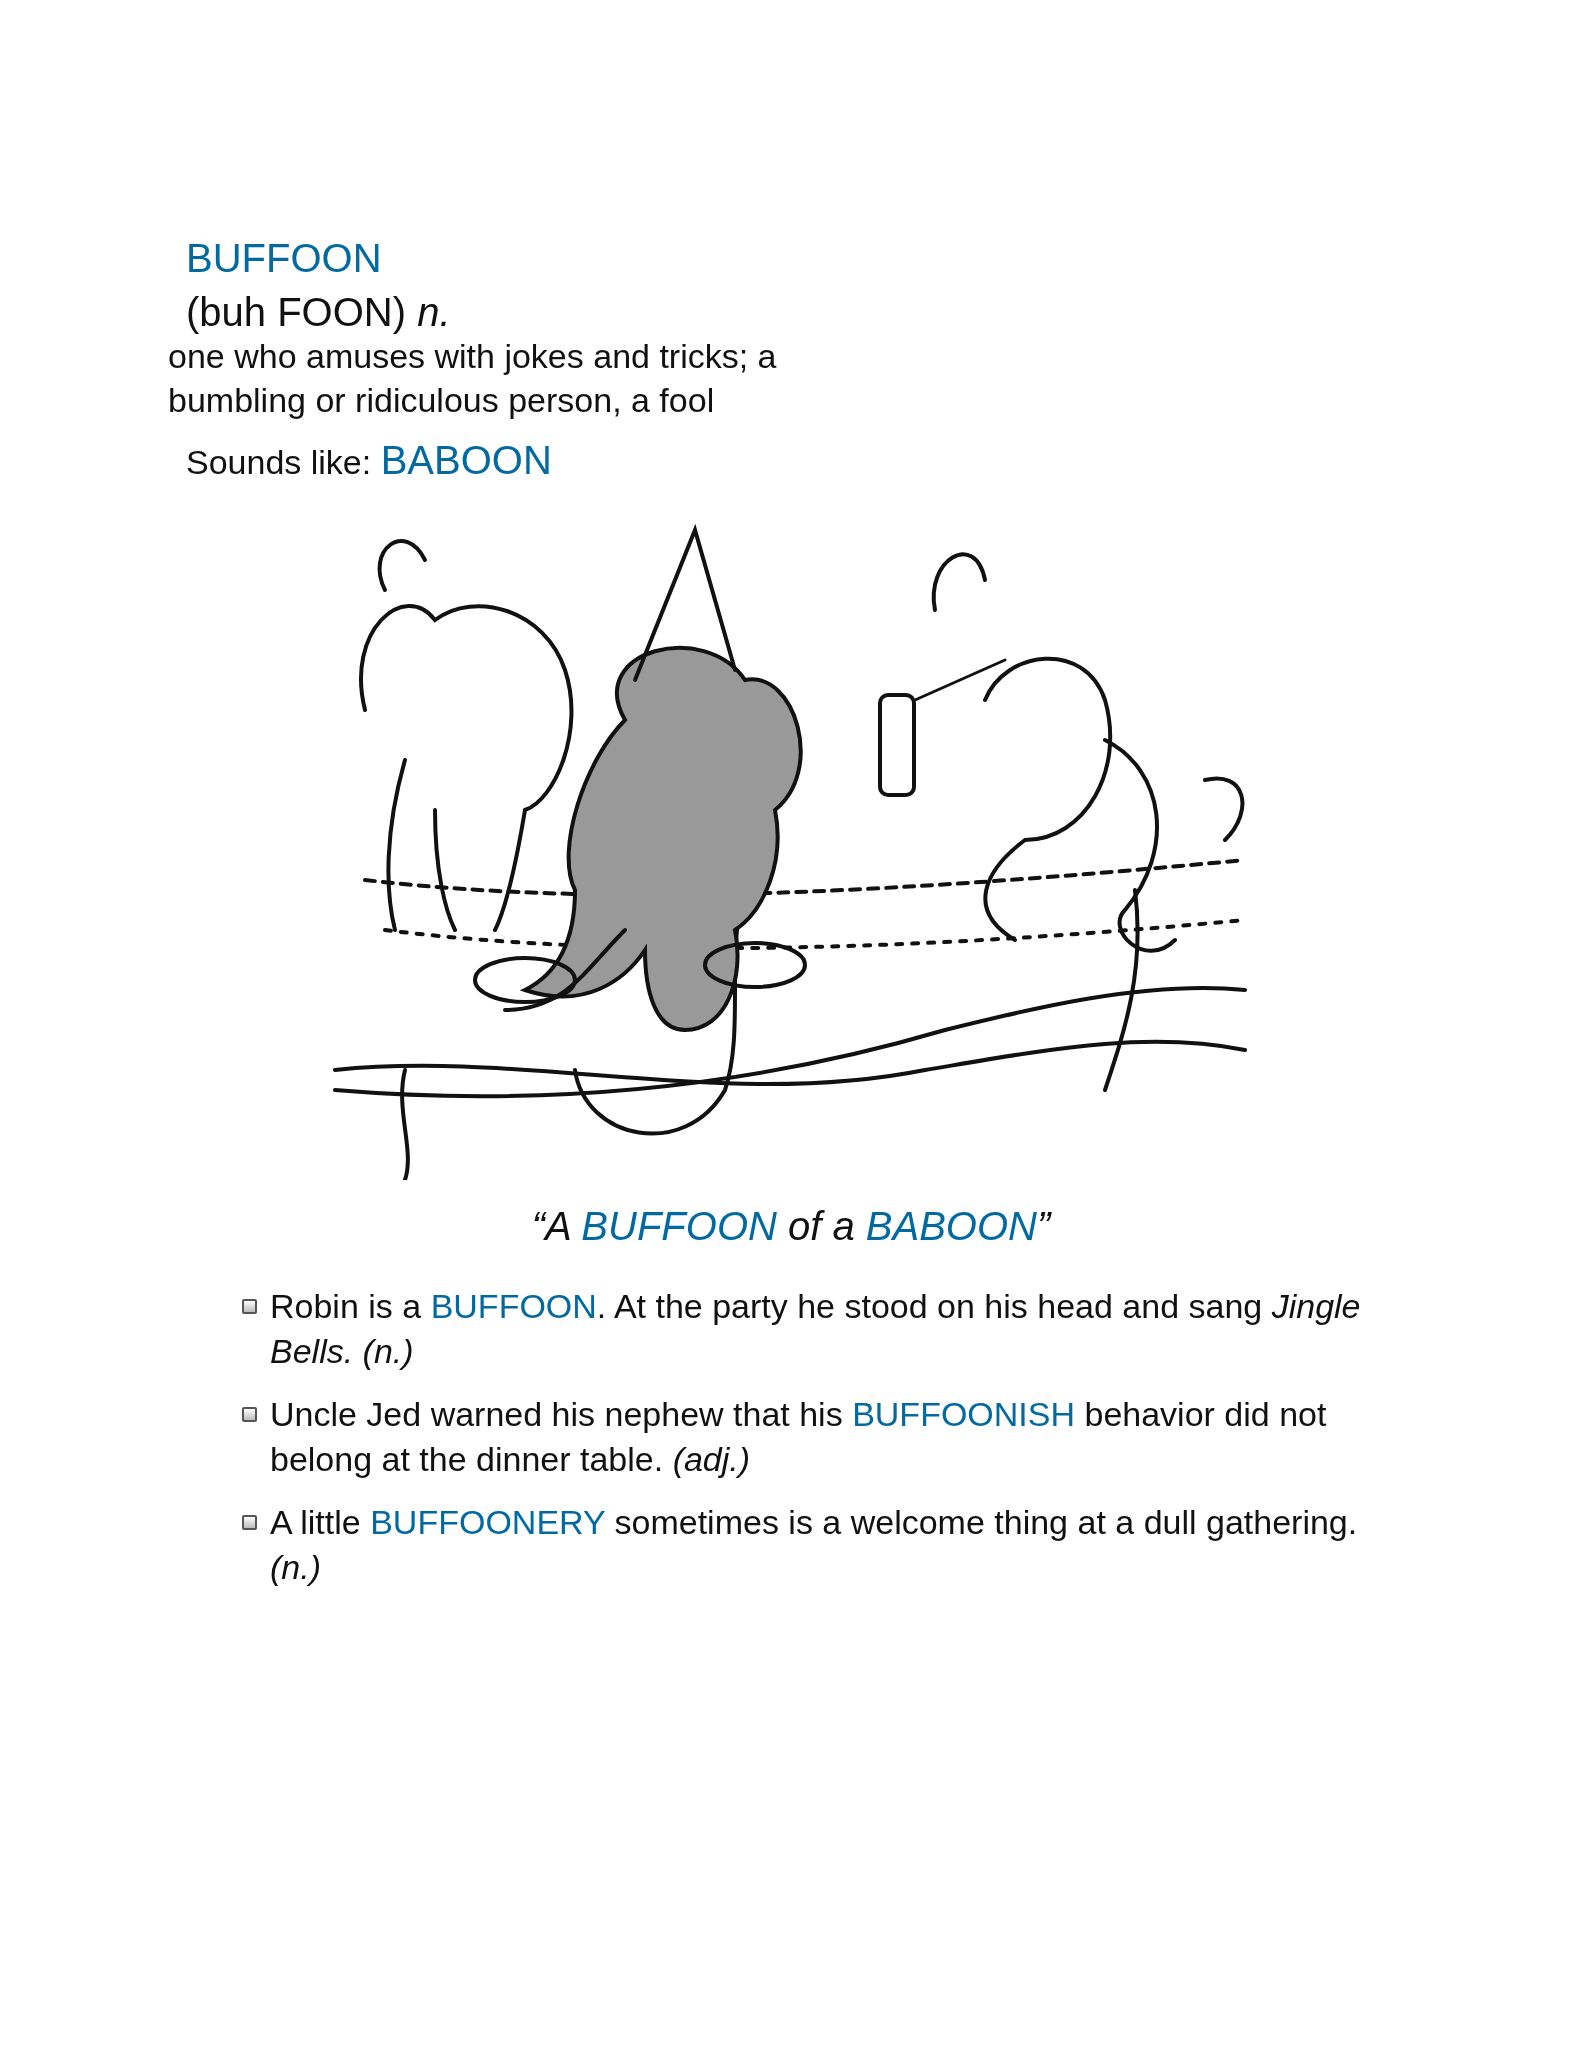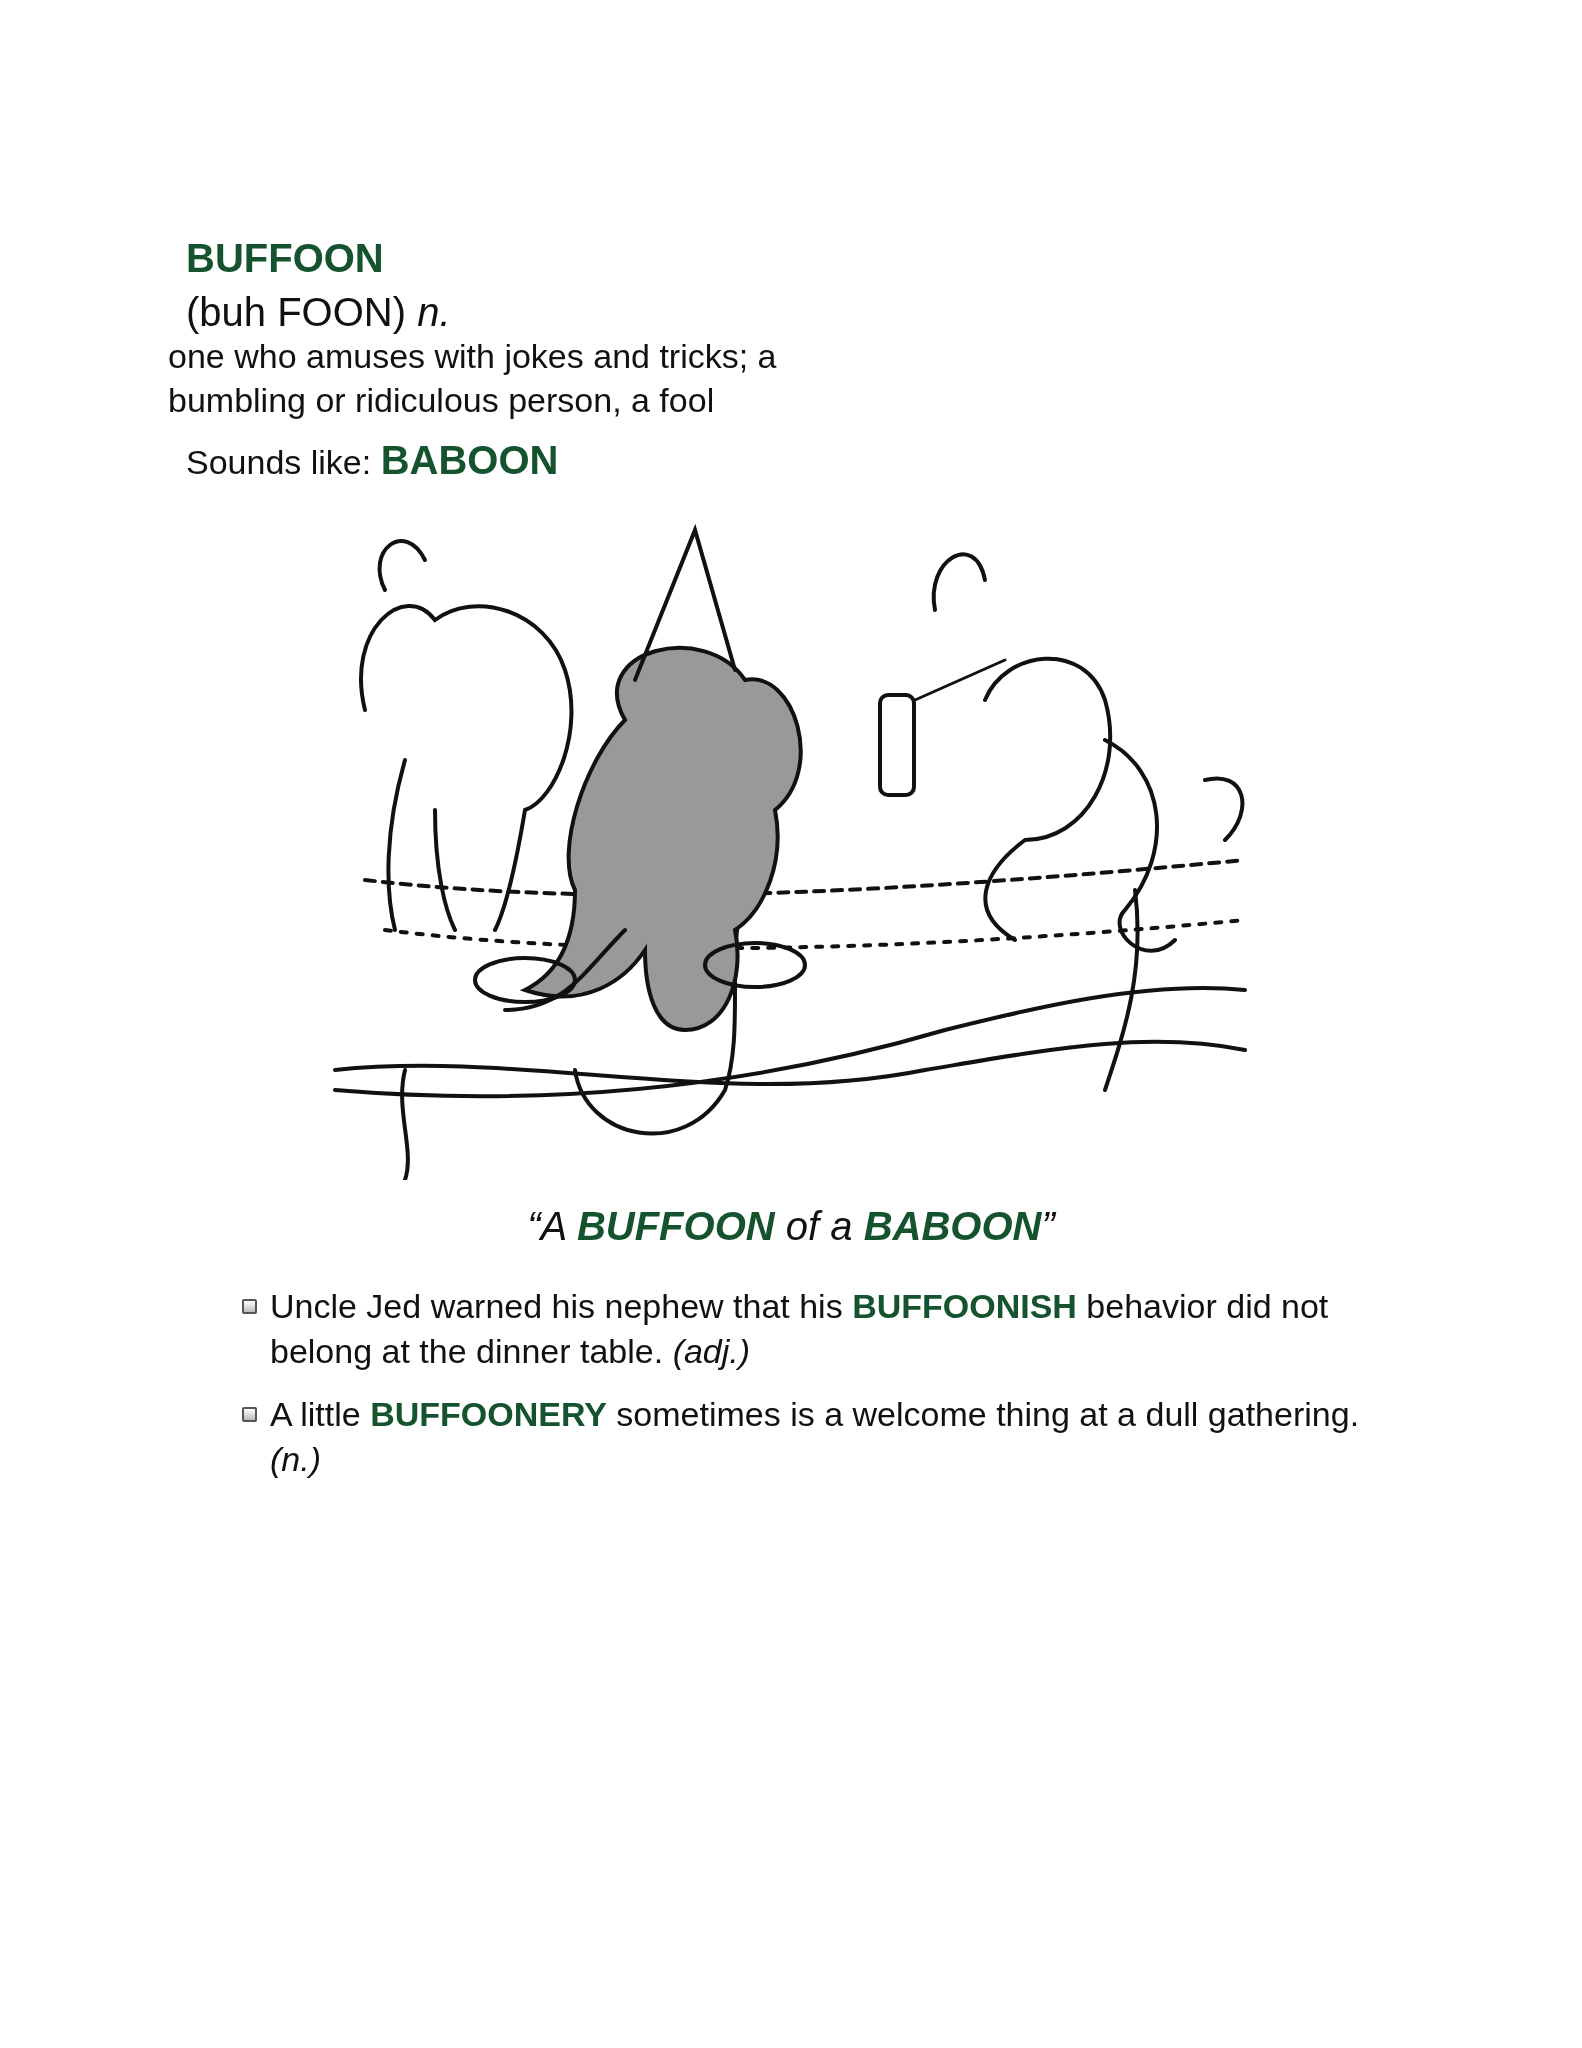--- a/index.html
+++ b/index.html
@@ -1,18 +1,18 @@
 <!DOCTYPE html>
 <html><head>
   <meta charset="utf-8">
   <style>
     html, body { margin: 0; padding: 0; background: #ffffff; }
     body { width: 1582px; height: 2048px; position: relative; overflow: hidden;
       font-family: "Liberation Sans", sans-serif; color: #111; }
-    .orange { color: #14532d; font-weight: bold; }
+    .orange { color: #0369a1; font-weight: normal; }
     .word { position: absolute; left: 186px; top: 236px; font-size: 40px; }
     .pron { position: absolute; left: 186px; top: 290px; font-size: 40px; }
     .def { position: absolute; left: 168px; top: 334px; font-size: 34px; line-height: 44px; width: 720px; }
     .sounds { position: absolute; left: 186px; top: 438px; font-size: 34px; }
     .sounds .orange { font-size: 40px; }
     .illus { position: absolute; left: 325px; top: 510px; width: 925px; height: 670px; }
     .caption { position: absolute; left: 0; width: 1582px; top: 1204px; text-align: center; font-size: 40px; font-style: italic; }
     .examples { position: absolute; left: 240px; top: 1284px; width: 1140px; font-size: 34px; line-height: 45px; }
     .ex { position: relative; padding-left: 30px; margin-bottom: 18px; }
     .bullet { position: absolute; left: 2px; top: 15px; width: 11px; height: 11px; border: 2px solid #555;
@@ -53,19 +53,23 @@
 
   <path d="M660 190 C680 140 760 130 780 190 C800 260 760 330 700 330 C660 360 640 400 690 430 M780 230 C840 260 850 340 800 400 C780 420 820 460 850 430 M880 270 C920 260 930 300 900 330"></path>
   <path d="M610 100 C600 50 650 20 660 70"></path>
 </svg>
 
 <div class="caption"><span>“A </span><span class="orange">BUFFOON</span><span> of a </span><span class="orange">BABOON</span><span>”</span></div>
 
 <div class="examples">
   <div class="ex">
     <span class="bullet"></span>
+    <span>Robin is a </span><span class="orange">BUFFOON</span><span>. At the party he stood on his head and sang </span><i>Jingle Bells. (n.)</i>
+  </div>
+  <div class="ex">
+    <span class="bullet"></span>
     <span>Uncle Jed warned his nephew that his </span><span class="orange">BUFFOONISH</span><span> behavior did not belong at the dinner table. </span><i>(adj.)</i>
   </div>
   <div class="ex">
     <span class="bullet"></span>
     <span>A little </span><span class="orange">BUFFOONERY</span><span> sometimes is a welcome thing at a dull gathering. </span><i>(n.)</i>
   </div>
 </div>
 
 </body></html>

